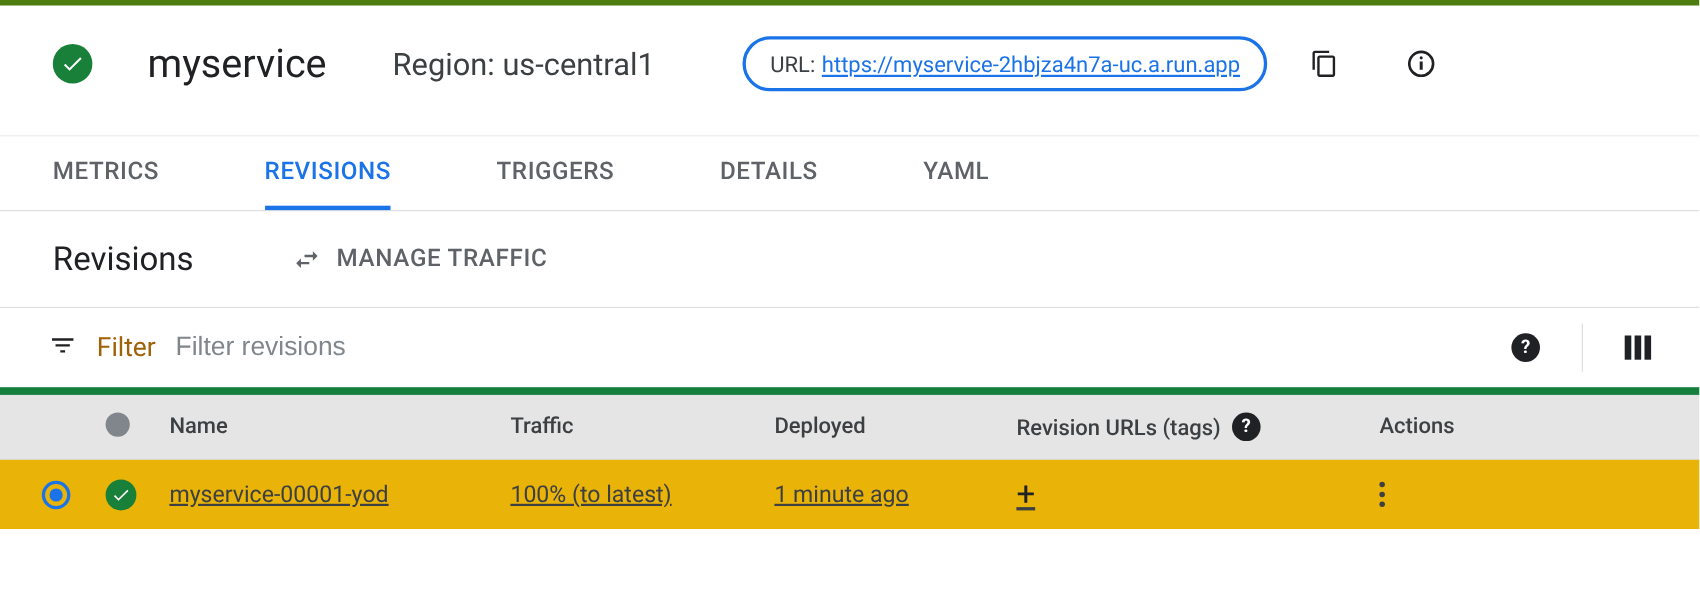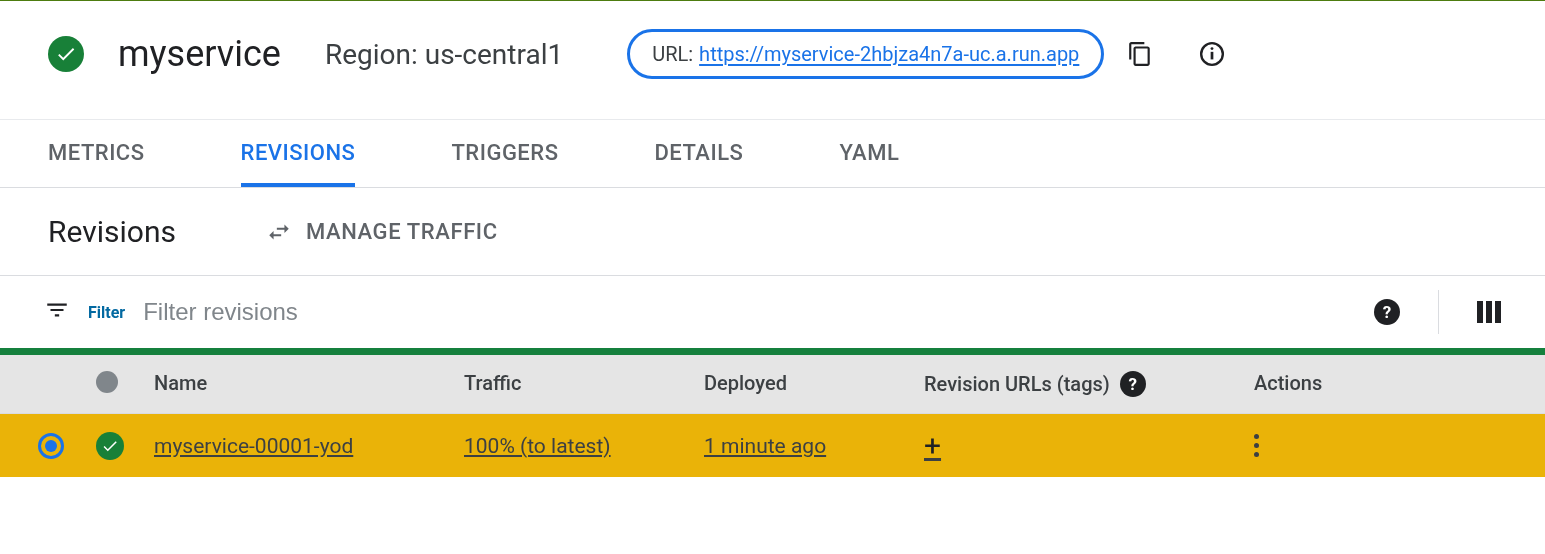--- a/index.html
+++ b/index.html
@@ -6,22 +6,22 @@
   body {
     font-family: 'Google Sans', Roboto, Arial, sans-serif;
     background: #fff;
     color: #202124;
     width: 1545px;
   }
   .header {
     display: flex;
     align-items: center;
     padding: 28px 48px 40px 48px;
-    border-top: 1px solid #4d7c0f;
-    gap: 4px;
+    border-top: 5px solid #4d7c0f;
+    gap: 20px;
   }
   .status-check {
     width: 36px;
     height: 36px;
     background: #188038;
     border-radius: 50%;
     display: flex;
     align-items: center;
     justify-content: center;
     flex-shrink: 0;
@@ -110,23 +110,23 @@
 
   .filter-bar {
     display: flex;
     align-items: center;
     padding: 14px 44px;
     border-top: 1px solid #dadce0;
     gap: 18px;
   }
   .filter-bar .filter-icon svg { width: 26px; height: 26px; fill: #202124; }
   .filter-label {
-    font-size: 16px;
-    font-weight: 700;
-    color: #0369a1;
+    font-size: 24px;
+    font-weight: 400;
+    color: #a16207;
   }
   .filter-input {
     border: none;
     outline: none;
     font-size: 24px;
     color: #5f6368;
     flex: 1;
     background: transparent;
   }
   .filter-input::placeholder { color: #80868b; }

